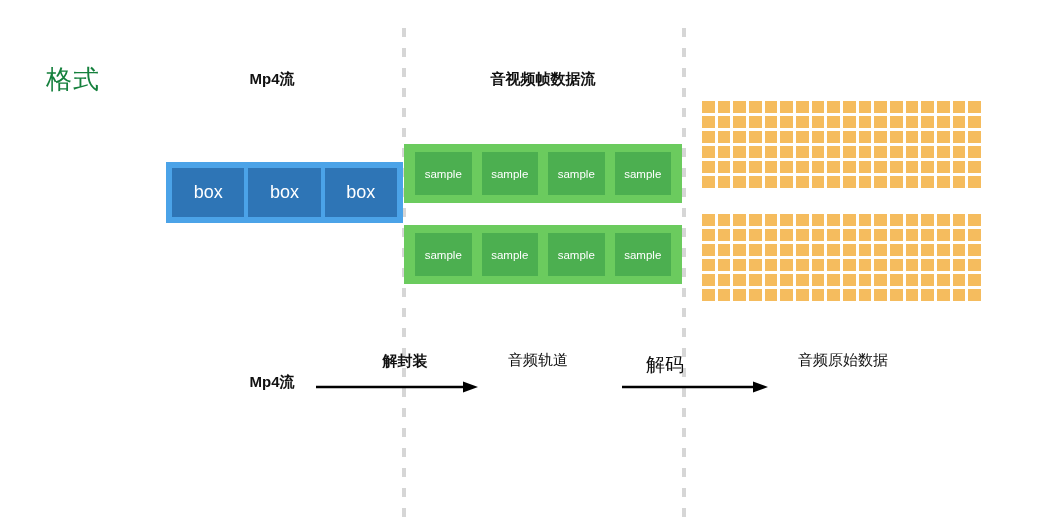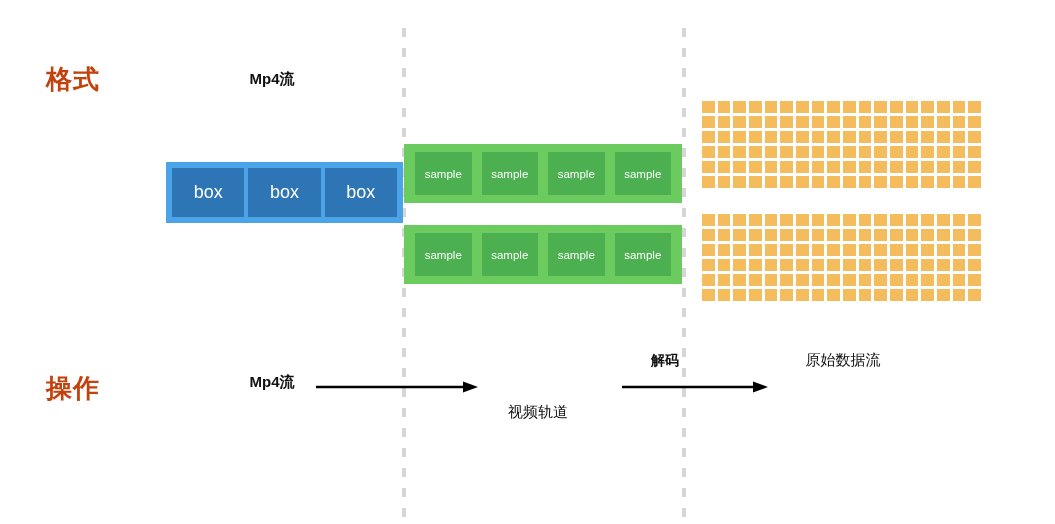--- a/index.html
+++ b/index.html
@@ -31,23 +31,23 @@
     background-repeat: repeat-y;
   }
   #divider-1 { left: 402px; }
   #divider-2 { left: 682px; }
 
   
   .row-label {
     position: absolute;
     left: 46px;
     width: 120px;
-    color: #c2410c;
+    color: #15803d;
     font-size: 26px;
-    font-weight: 700;
+    font-weight: 400;
     letter-spacing: 1px;
     white-space: nowrap;
   }
   #row-label-format    { top: 62px; }
   #row-label-videoflow { top: 178px; }
   #row-label-operation { top: 371px; }
 
   
   .col-header {
     position: absolute;
@@ -137,21 +137,21 @@
   #op-source-label {
     left: 206px; width: 132px; top: 373px;
     font-size: 15px; font-weight: 700;
   }
   #op-arrow-label-1 {
     left: 330px; width: 150px; top: 352px;
     font-size: 15px; font-weight: 700;
   }
   #op-arrow-label-2 {
     left: 598px; width: 134px; top: 352px;
-    font-size: 14px; font-weight: 700;
+    font-size: 19px; font-weight: 400;
   }
   #op-mid-audio {
     left: 468px; width: 140px; top: 351px;
     font-size: 15px; font-weight: 400;
   }
   #op-mid-video {
     left: 468px; width: 140px; top: 403px;
     font-size: 15px; font-weight: 400;
   }
   #op-out-audio {
@@ -170,23 +170,23 @@
 </style>
 </head>
 <body>
 
 <div id="canvas">
 
   <div id="divider-1" class="divider"></div>
   <div id="divider-2" class="divider"></div>
 
   <div id="row-label-format" class="row-label">格式</div>
-  <div id="row-label-operation" class="row-label">操作</div>
 
   <div id="col-header-mp4" class="col-header">Mp4流</div>
+  <div id="col-header-frame" class="col-header">音视频帧数据流</div>
 
   <div id="mp4-container">
     <div class="box-cell">box</div>
     <div class="box-cell">box</div>
     <div class="box-cell">box</div>
   </div>
 
   <div id="sample-container-audio" class="sample-container">
     <div class="sample-cell">sample</div>
     <div class="sample-cell">sample</div>
@@ -417,32 +417,33 @@
       <div class="raw-cell" style="background: rgb(245, 188, 94);"></div>
       <div class="raw-cell" style="background: rgb(245, 188, 94);"></div>
       <div class="raw-cell" style="background: rgb(245, 188, 94);"></div>
       <div class="raw-cell" style="background: rgb(245, 188, 94);"></div>
       <div class="raw-cell" style="background: rgb(245, 188, 94);"></div>
       <div class="raw-cell" style="background: rgb(245, 188, 94);"></div>
     </div>
 
   <div id="op-source-label" class="op-text">Mp4流</div>
 
+  <div id="op-arrow-label-1" class="op-text">解封装</div>
   <div id="op-arrow-1" class="op-arrow">
     <svg width="162" height="12" viewBox="0 0 162 12" aria-hidden="true">
       <line x1="0" y1="6" x2="149" y2="6" stroke="#000000" stroke-width="2.6"></line>
       <polygon points="162,6 147,0.5 147,11.5" fill="#000000"></polygon>
     </svg>
   </div>
 
-  <div id="op-mid-video" class="op-text">视频轨道</div>
+  <div id="op-mid-audio" class="op-text">音频轨道</div>
 
   <div id="op-arrow-label-2" class="op-text">解码</div>
   <div id="op-arrow-2" class="op-arrow">
     <svg width="146" height="12" viewBox="0 0 146 12" aria-hidden="true">
       <line x1="0" y1="6" x2="133" y2="6" stroke="#000000" stroke-width="2.6"></line>
       <polygon points="146,6 131,0.5 131,11.5" fill="#000000"></polygon>
     </svg>
   </div>
 
-  <div id="op-out-audio" class="op-text">原始数据流</div>
+  <div id="op-out-audio" class="op-text">音频原始数据</div>
 
 </div>
 
 </body></html>

